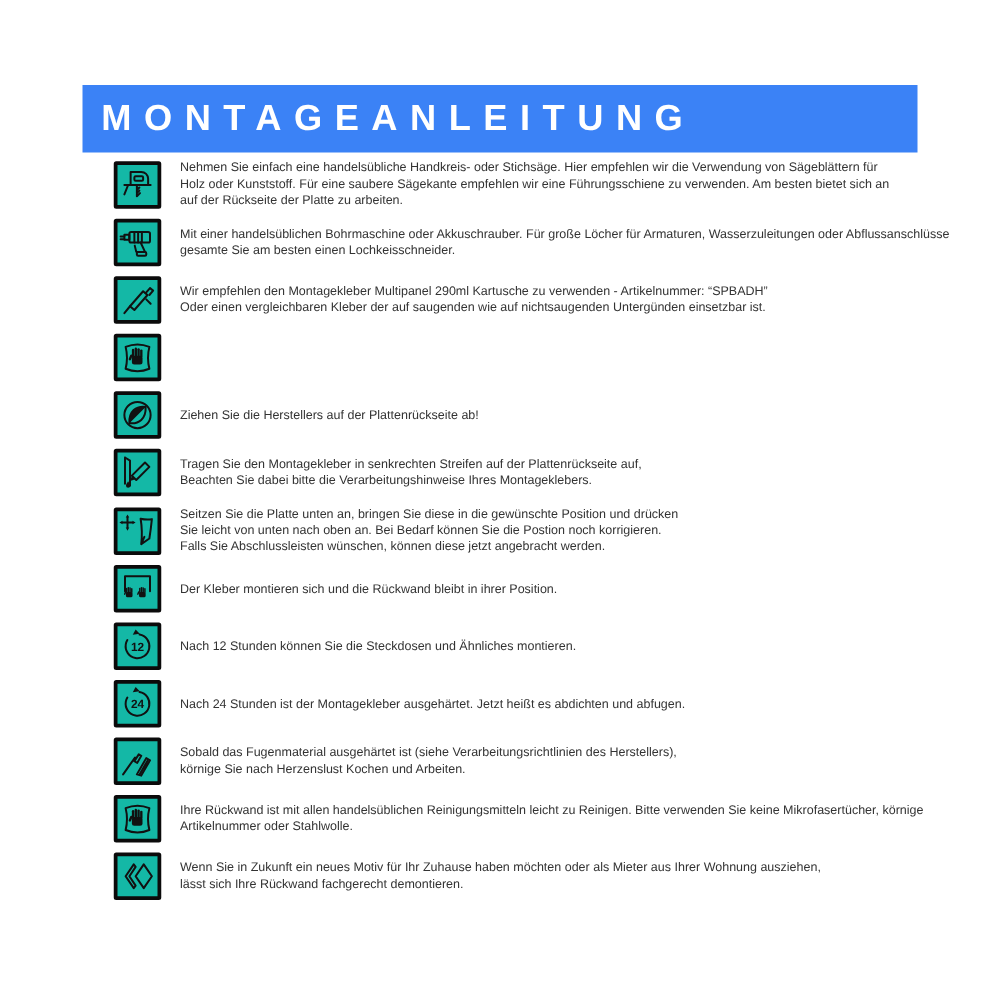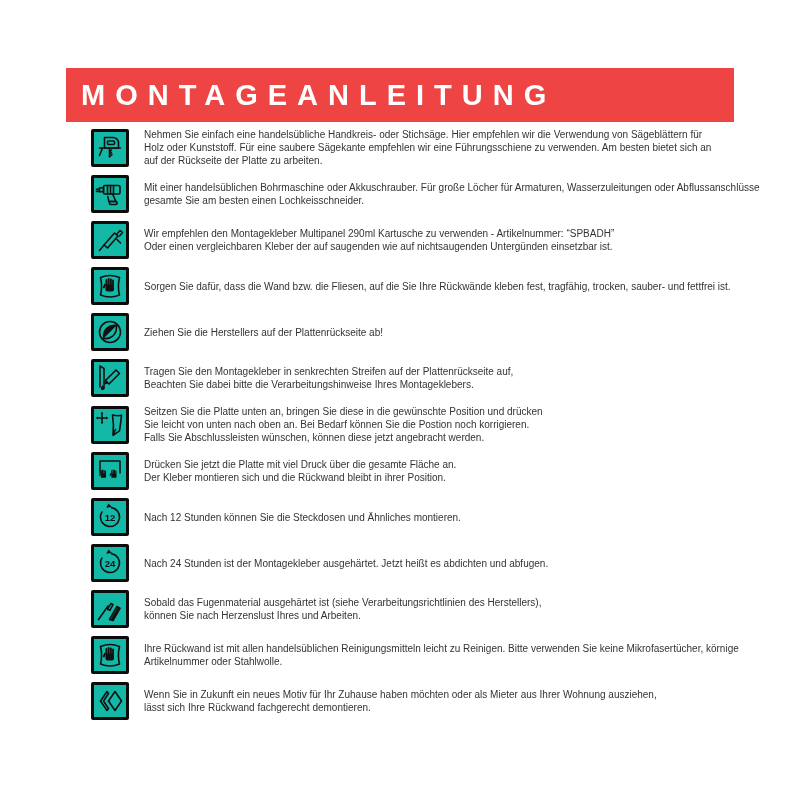--- a/index.html
+++ b/index.html
@@ -1,19 +1,19 @@
 <!DOCTYPE html>
 <html><head>
 <meta charset="utf-8">
 <style>
   html,body{margin:0;padding:0;background:#fff;}
   .page{position:relative;width:800px;height:800px;background:#fff;overflow:hidden;
         font-family:"Liberation Sans",sans-serif;}
   .header-bar{position:absolute;left:66px;top:68px;width:668px;height:54px;
-        background:#ef4444;display:flex;align-items:center;box-sizing:border-box;padding-left:15px;}
+        background:#3b82f6;display:flex;align-items:center;box-sizing:border-box;padding-left:15px;}
   .header-title{color:#fff;font-size:29px;font-weight:bold;letter-spacing:10px;white-space:nowrap;}
   .instruction-list{position:absolute;left:75px;top:128px;width:700px;padding-left:16px;}
   .row{display:flex;align-items:center;min-height:38px;margin-bottom:8px;}
   .icon-box{flex:0 0 38px;width:38px;height:38px;box-sizing:border-box;border:3px solid #0b0b0b;
         border-radius:2px;background:#14b8a6;display:flex;align-items:center;justify-content:center;
         margin-right:15px;}
   .icon-box svg{display:block;}
   .text{color:#333;font-size:10px;line-height:13px;}
   .line{white-space:nowrap;}
   svg .ln{fill:none;stroke:#111;stroke-width:1.6;stroke-linecap:round;stroke-linejoin:round;}
@@ -78,23 +78,20 @@
                 <rect x="2" y="6.5" width="8.5" height="7" rx="2"></rect>
                 <rect x="2" y="1" width="1.9" height="7" rx=".95"></rect>
                 <rect x="4.2" y="0" width="1.9" height="8" rx=".95"></rect>
                 <rect x="6.4" y="0.5" width="1.9" height="7.5" rx=".95"></rect>
                 <rect x="8.6" y="1.5" width="1.9" height="6.5" rx=".95"></rect>
                 <rect x="0" y="5.5" width="1.9" height="5" rx=".95" transform="rotate(22 1 8)"></rect>
               </g>
             </g>
           </svg>
         </div>
-        <div class="text">
-          <div class="line">Sorgen Sie dafür, dass die Wand bzw. die Fliesen, auf die Sie Ihre Rückwände kleben fest, tragfähig, trocken, sauber- und fettfrei ist.</div>
-        </div>
       </div>
       <div class="row">
         <div class="icon-box">
           <svg width="30" height="30" viewBox="0 0 30 30">
             <circle class="ln" cx="15" cy="15" r="10.5"></circle>
             <path class="ln" d="M8.5 21.5C8 12 14 7.5 21.5 8.5 22 18 16 22.5 8.5 21.5z"></path>
             <path class="fl" d="M8.5 21.5C8 12 14 7.5 21.5 8.5L8.5 21.5z"></path>
           </svg>
         </div>
         <div class="text">
@@ -149,21 +146,20 @@
                 <rect x="2" y="1" width="1.9" height="7" rx=".95"></rect>
                 <rect x="4.2" y="0" width="1.9" height="8" rx=".95"></rect>
                 <rect x="6.4" y="0.5" width="1.9" height="7.5" rx=".95"></rect>
                 <rect x="8.6" y="1.5" width="1.9" height="6.5" rx=".95"></rect>
                 <rect x="0" y="5.5" width="1.9" height="5" rx=".95" transform="rotate(22 1 8)"></rect>
               </g>
             </g>
           </svg>
         </div>
         <div class="text">
-          <div class="line">Drücken Sie jetzt die Platte mit viel Druck über die gesamte Fläche an.</div>
           <div class="line">Der Kleber montieren sich und die Rückwand bleibt in ihrer Position.</div>
         </div>
       </div>
       <div class="row">
         <div class="icon-box">
           <svg width="30" height="30" viewBox="0 0 30 30">
             <circle class="ln" cx="15" cy="15" r="9.5" stroke-dasharray="48 11.7" transform="rotate(-80 15 15)"></circle>
             <path class="fl" d="M13.5 1.5 16.8 5l-5.6.8z"></path>
             <text class="icon-label" x="15" y="18.5" text-anchor="middle">12</text>
           </svg>
@@ -186,21 +182,21 @@
       </div>
       <div class="row">
         <div class="icon-box">
           <svg width="30" height="30" viewBox="0 0 30 30">
             <path class="ln" d="M3.5 25.5 13 12M12.5 15l3.5-5.5 2 1.2-3.2 5.6z"></path>
             <path class="ln" d="M14.5 25.5l7.5-13 3 1.8-7 12.2zM17 25l6.5-11.3"></path>
           </svg>
         </div>
         <div class="text">
           <div class="line">Sobald das Fugenmaterial ausgehärtet ist (siehe Verarbeitungsrichtlinien des Herstellers),</div>
-          <div class="line">können Sie nach Herzenslust Ihres und Arbeiten.</div>
+          <div class="line">körnige Sie nach Herzenslust Kochen und Arbeiten.</div>
         </div>
       </div>
       <div class="row">
         <div class="icon-box">
           <svg width="30" height="30" viewBox="0 0 30 30">
             <path class="ln" d="M5.5 6.5c6-2.5 13-2.5 19 0-1.5 6-1.5 11.5 0 17.5-6 2.5-13 2.5-19 0 1.5-6 1.5-11.5 0-17.5z"></path>
             <g transform="translate(8.5,7)">
               <g class="fl">
                 <rect x="2" y="6.5" width="8.5" height="7" rx="2"></rect>
                 <rect x="2" y="1" width="1.9" height="7" rx=".95"></rect>

